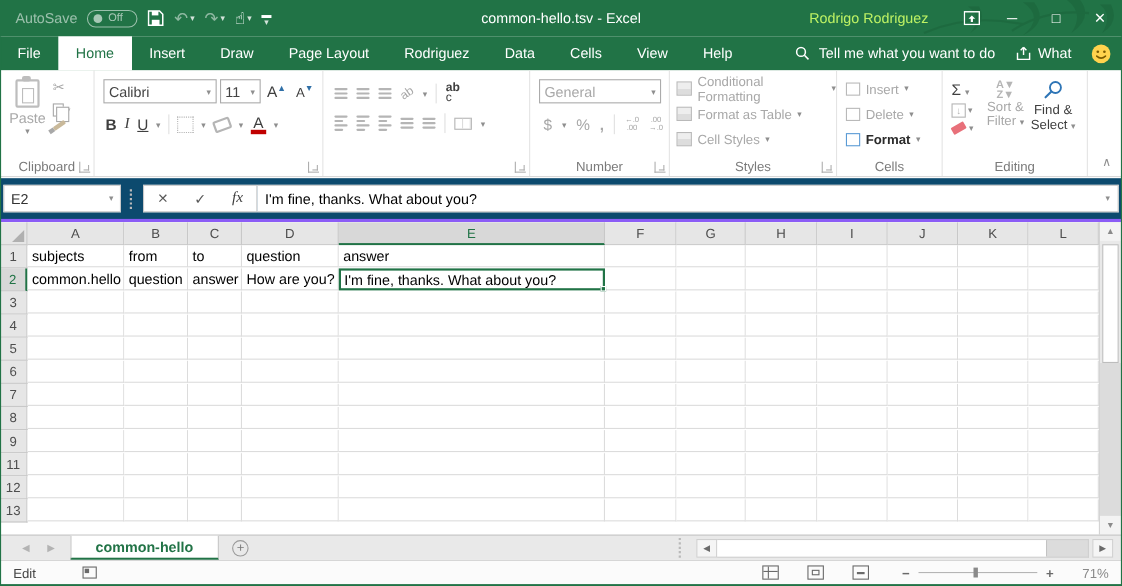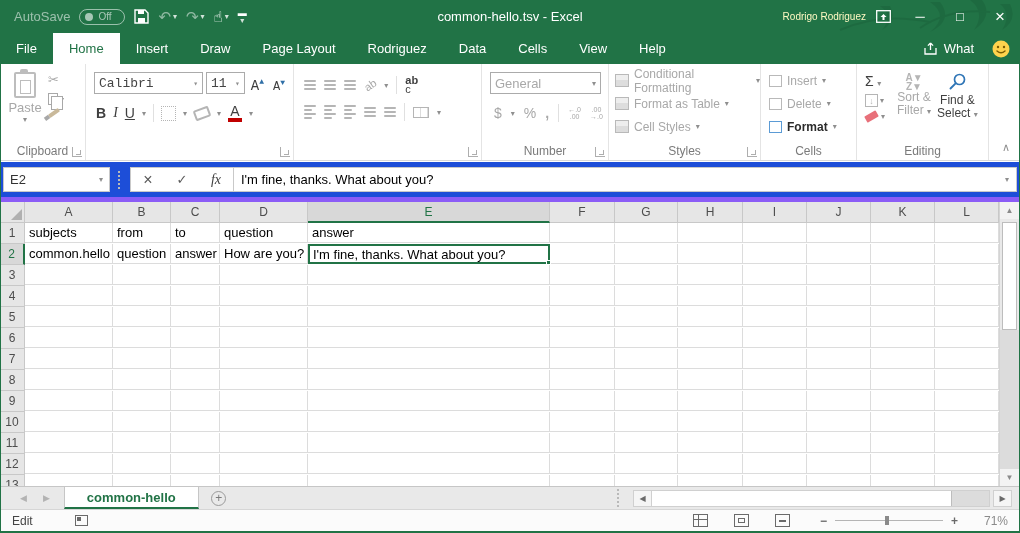--- a/index.html
+++ b/index.html
@@ -15,21 +15,21 @@
   .autosave-lab { color:rgba(255,255,255,.55); font-size:13px; }
   .toggle { width:46px; height:16px; border:1px solid rgba(255,255,255,.55); border-radius:9px;
     display:flex; align-items:center; gap:5px; padding:0 5px; color:rgba(255,255,255,.6); font-size:10px; }
   .toggle .knob { width:8px; height:8px; border-radius:50%; background:rgba(255,255,255,.6); }
   .qbtn { color:#fff; font-size:15px; display:flex; align-items:center; gap:2px; }
   .qbtn.dim { color:rgba(255,255,255,.5); }
   .qcaret { font-size:8px; color:rgba(255,255,255,.8); }
   .title-center { position:absolute; left:0; right:0; top:0; height:33px; display:flex;
     align-items:center; justify-content:center; color:#fff; font-size:13px; z-index:1; }
   .title-right { position:absolute; right:0; top:0; height:33px; display:flex; align-items:center; z-index:2; }
-  .user-name { color:#fef9c3; font-size:10px; }
+  .user-name { color:#bef264; font-size:13px; margin-right:22px; }
   .winbtn { width:40px; height:33px; display:flex; align-items:center; justify-content:center; color:#fff; font-size:13px; }
   .ribbon-opts { width:34px; }
 
   
   .tabrow { position:absolute; left:0; top:33px; width:1020px; height:31px; background:#217346;
     display:flex; align-items:stretch; color:#fff; }
   .rtab { padding:0 16px; display:flex; align-items:center; font-size:13px; cursor:default; }
   .rtab.active { background:#fff; color:#217346; }
   .tabrow-right { margin-left:auto; display:flex; align-items:center; gap:18px; padding-right:10px; }
   .tellme { display:flex; align-items:center; gap:8px; font-size:13px; }
@@ -56,21 +56,21 @@
   .clip-icon:before { content:""; position:absolute; left:4px; top:-5px; width:8px; height:5px; background:#bdbdbd; border-radius:2px; }
   .clip-mini { position:absolute; right:3px; bottom:2px; width:11px; height:14px; background:#fff; border:1px solid #bdbdbd; }
   .clip-col { position:absolute; left:48px; top:8px; display:flex; flex-direction:column; gap:6px; align-items:flex-start; }
   .mini-btn { font-size:13px; color:#a8a8a8; display:flex; gap:2px; align-items:center; }
   .copy-ic { width:10px; height:12px; border:1px solid #a8a8a8; background:#fff; position:relative; }
   .copy-ic:before { content:""; position:absolute; left:2px; top:2px; width:10px; height:12px; border:1px solid #a8a8a8; background:#fff; }
   .painter-ic { width:12px; height:4px; background:#c9b99a; border-radius:1px; transform:rotate(-35deg); position:relative; }
   .painter-ic:before { content:""; position:absolute; left:-5px; top:0; width:5px; height:4px; background:#a8a8a8; }
 
   .g-font { width:208px; }
-  .font-row1 { display:flex; gap:3px; padding:3px 5px 0 8px; align-items:flex-end;font-family:Liberation Mono, monospace; }
+  .font-row1 { display:flex; gap:3px; padding:3px 5px 0 8px; align-items:center; }
   .combo { border:1px solid #ababab; background:#fff; height:22px; display:flex; align-items:center;
     padding:0 4px; font-size:13px; color:#444; }
   .combo .caret { margin-left:auto; }
   .font-name { width:113px; }
   .font-size { width:40px; }
   .grow-shrink { font-size:14px; color:#3f3f3f; position:relative; padding:0 3px; }
   .grow-shrink sup { font-size:8px; color:#2f6fa7; }
   .font-row2 { display:flex; gap:7px; padding:10px 5px 0 10px; align-items:center; font-size:14px; }
   .fbtn-b { font-weight:bold; color:#3f3f3f; }
   .fbtn-i { font-style:italic; font-family:"Liberation Serif",serif; color:#3f3f3f; }
@@ -111,22 +111,22 @@
   .fill-ic { width:13px; height:13px; border:1px solid #b5b5b5; color:#b5b5b5; font-size:9px;
     display:flex; align-items:center; justify-content:center; }
   .eraser { width:13px; height:7px; background:#e8707a; border-radius:1px; transform:rotate(-30deg); }
   .ed-col { text-align:center; font-size:12px; }
   .azf { color:#b5b5b5; font-size:10px; font-weight:bold; line-height:9px; }
   .mag { margin:0 auto 1px; }
   .ed-col .lab2 { line-height:13px; }
   .collapse-chev { position:absolute; right:10px; bottom:6px; color:#8f8f8f; font-size:11px; }
 
   
-  .fbar { position:absolute; left:0; top:162px; width:1020px; height:40px; background:#1d4ed8;
-    display:flex; align-items:center; border-bottom:5px solid #8b5cf6; padding:0 3px; }
+  .fbar { position:absolute; left:0; top:162px; width:1020px; height:40px; background:#0c4a6e;
+    display:flex; align-items:center; border-bottom:3px solid #8b5cf6; padding:0 3px; }
   .namebox { width:107px; height:25px; background:#fff; border:1px solid #c9c9c9;
     display:flex; align-items:center; padding:0 6px; color:#333; }
   .namebox .caret { margin-left:auto; }
   .dots-v { width:4px; height:18px; margin:0 8px; border-left:2px dotted #b9b9b9; }
   .fx-box { height:25px; background:#fff; border:1px solid #c9c9c9; display:flex; align-items:center; }
   .fx-btn { width:34px; text-align:center; color:#5a5a5a; font-size:13px; }
   .fx-it { font-style:italic; font-family:"Liberation Serif",serif; font-size:14px; color:#3f3f3f; }
   .formula-field { flex:1; height:25px; background:#fff; border:1px solid #c9c9c9; border-left:none;
     display:flex; align-items:center; padding:0 7px; color:#000; }
   .formula-field .caret { margin-left:auto; }
@@ -258,20 +258,27 @@
         <div class="rtab">Insert</div>
         <div class="rtab">Draw</div>
         <div class="rtab">Page Layout</div>
         <div class="rtab">Rodriguez</div>
         <div class="rtab">Data</div>
         <div class="rtab">Cells</div>
         <div class="rtab">View</div>
         <div class="rtab">Help</div>
       </div>
     <div class="tabrow-right">
+      <span class="tellme">
+        <svg width="13" height="13" viewBox="0 0 13 13">
+            <circle cx="5.2" cy="5.2" r="4" fill="none" stroke="#fff" stroke-width="1.4"></circle>
+            <line x1="8.3" y1="8.3" x2="12" y2="12" stroke="#fff" stroke-width="1.4"></line>
+          </svg>
+        <span>Tell me what you want to do</span>
+      </span>
       <span class="share">
         <svg width="15" height="14" viewBox="0 0 15 14">
             <path d="M2 6 v6 h11 v-6" fill="none" stroke="#fff" stroke-width="1.3"></path>
             <path d="M7.5 1 v7 M7.5 1 l-2.6 2.6 M7.5 1 l2.6 2.6" fill="none" stroke="#fff" stroke-width="1.3"></path>
           </svg>
         <span>What</span>
       </span>
       <svg class="smiley" viewBox="0 0 18 18">
           <circle cx="9" cy="9" r="8.5" fill="#ffd34d"></circle>
           <circle cx="6" cy="7" r="1.2" fill="#7a5b00"></circle>
@@ -666,35 +673,20 @@
         <div class="dcell" style="width: 242px;"></div>
         <div class="dcell" style="width: 65px;"></div>
         <div class="dcell" style="width: 63px;"></div>
         <div class="dcell" style="width: 65px;"></div>
         <div class="dcell" style="width: 64px;"></div>
         <div class="dcell" style="width: 64px;"></div>
         <div class="dcell" style="width: 64px;"></div>
         <div class="dcell" style="width: 64px;"></div>
       </div>
       <div class="grow">
-        <div class="rhead">10</div>
-        <div class="dcell" style="width: 88px;"></div>
-        <div class="dcell" style="width: 58px;"></div>
-        <div class="dcell" style="width: 49px;"></div>
-        <div class="dcell" style="width: 88px;"></div>
-        <div class="dcell" style="width: 242px;"></div>
-        <div class="dcell" style="width: 65px;"></div>
-        <div class="dcell" style="width: 63px;"></div>
-        <div class="dcell" style="width: 65px;"></div>
-        <div class="dcell" style="width: 64px;"></div>
-        <div class="dcell" style="width: 64px;"></div>
-        <div class="dcell" style="width: 64px;"></div>
-        <div class="dcell" style="width: 64px;"></div>
-      </div>
-      <div class="grow">
         <div class="rhead">11</div>
         <div class="dcell" style="width: 88px;"></div>
         <div class="dcell" style="width: 58px;"></div>
         <div class="dcell" style="width: 49px;"></div>
         <div class="dcell" style="width: 88px;"></div>
         <div class="dcell" style="width: 242px;"></div>
         <div class="dcell" style="width: 65px;"></div>
         <div class="dcell" style="width: 63px;"></div>
         <div class="dcell" style="width: 65px;"></div>
         <div class="dcell" style="width: 64px;"></div>

